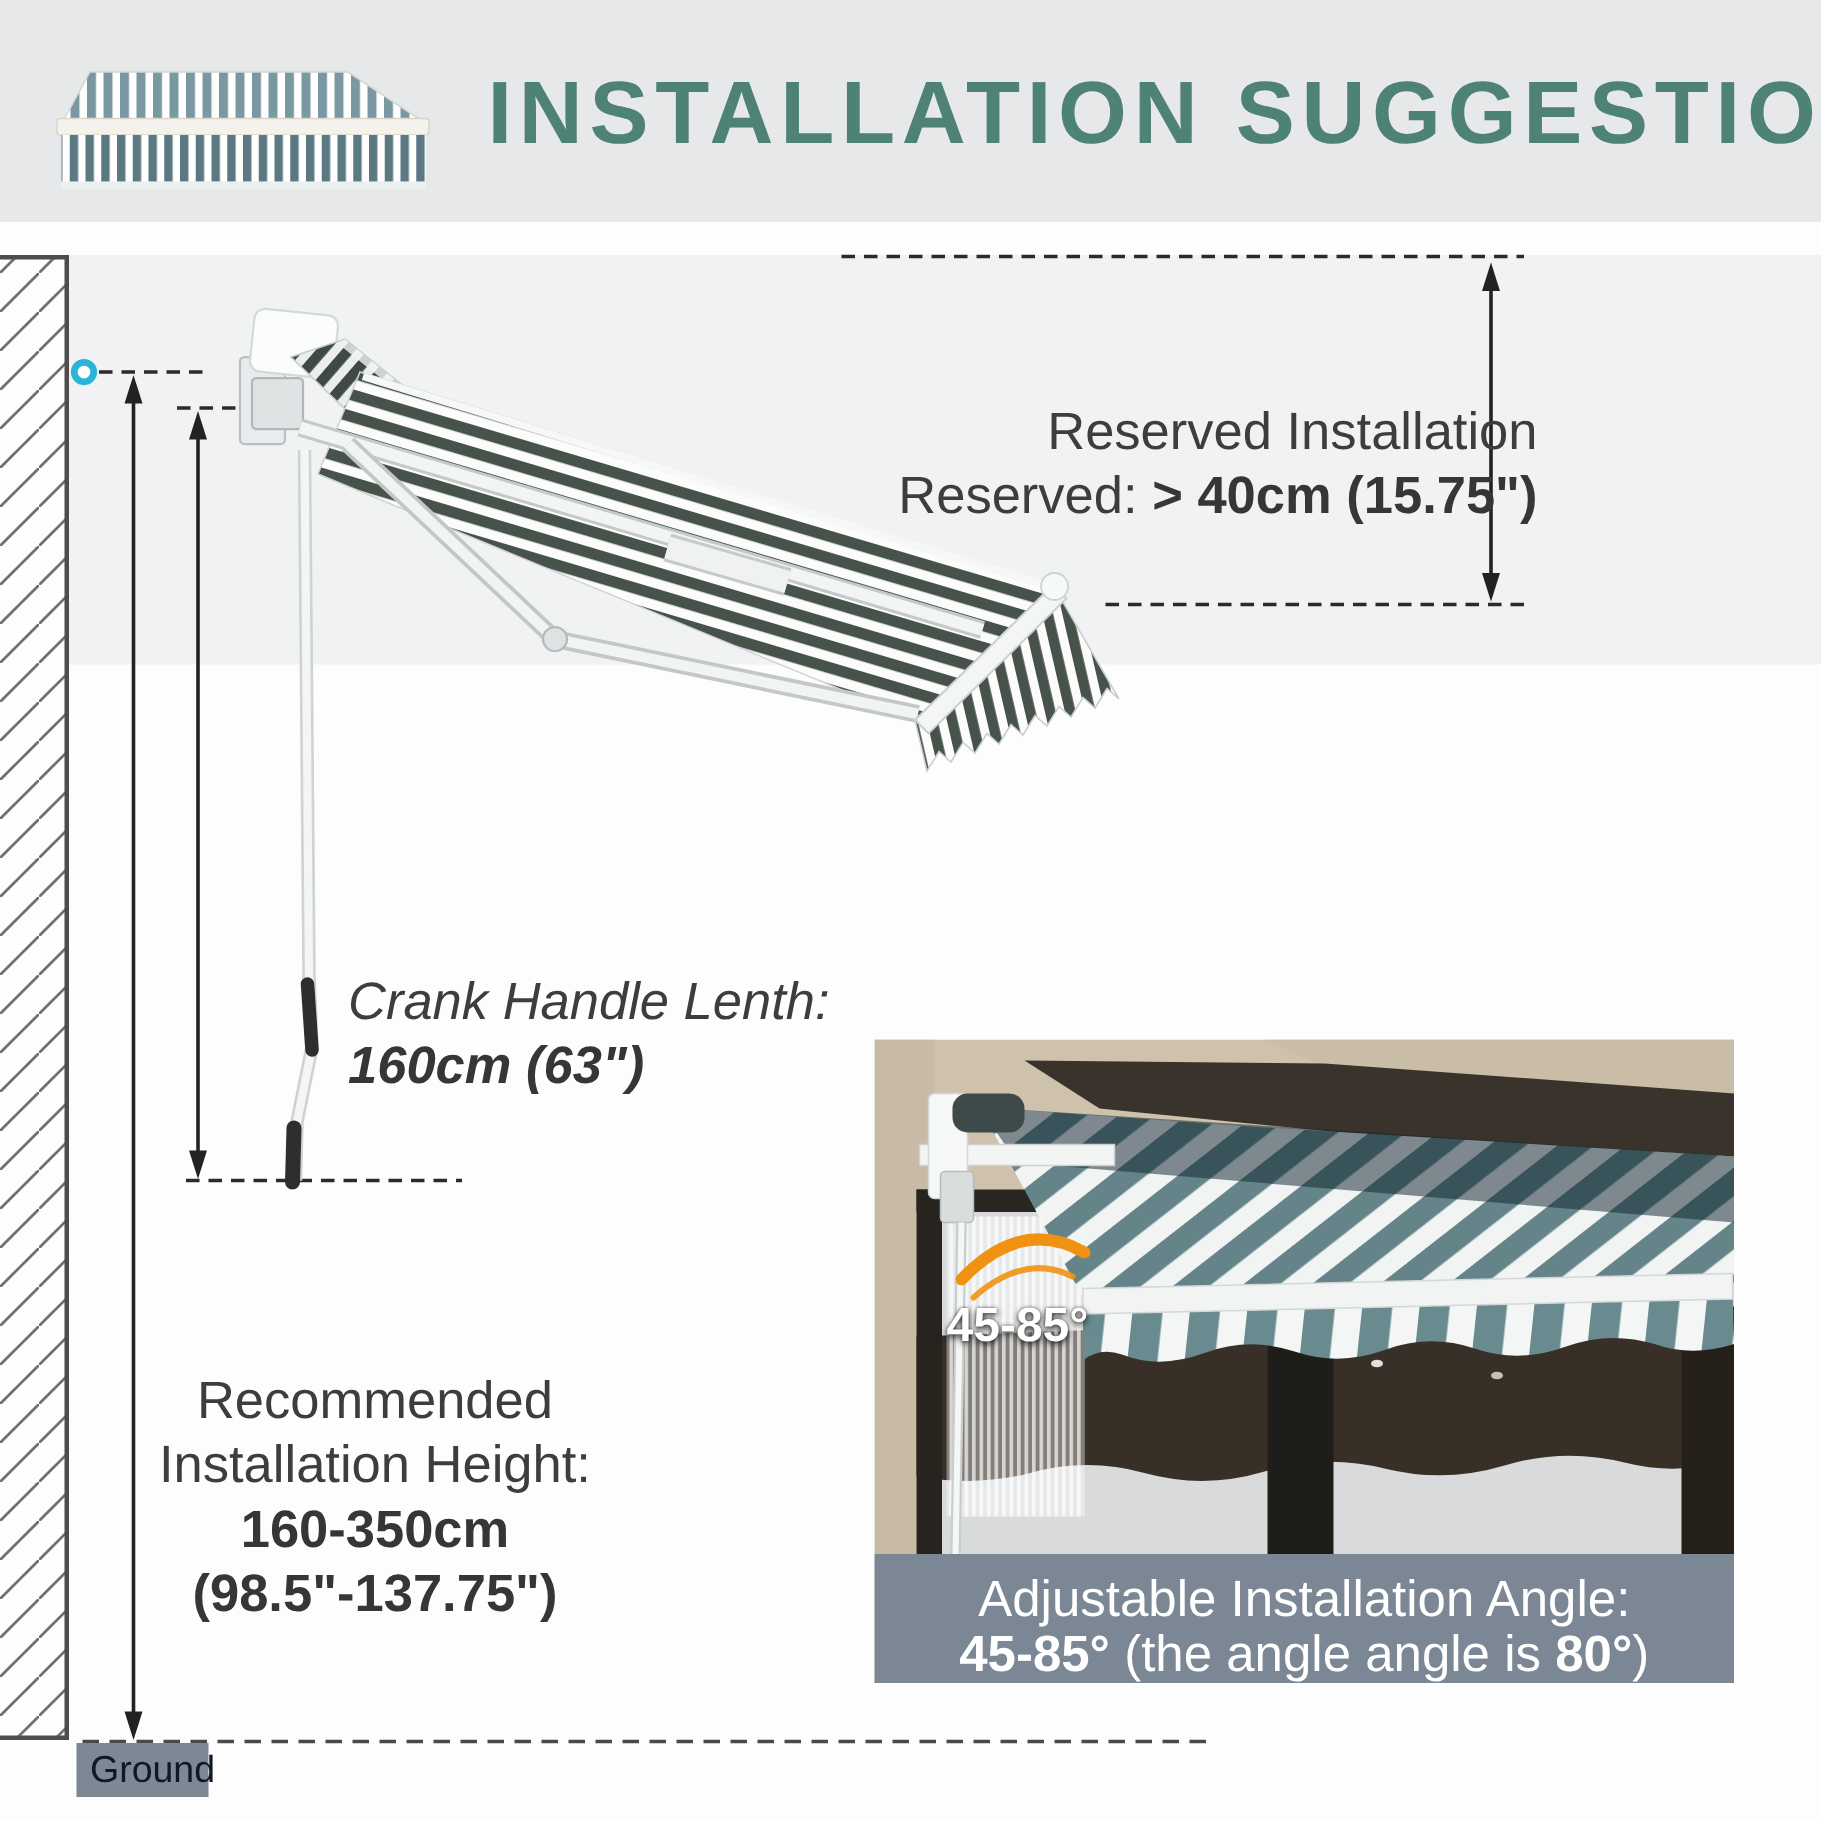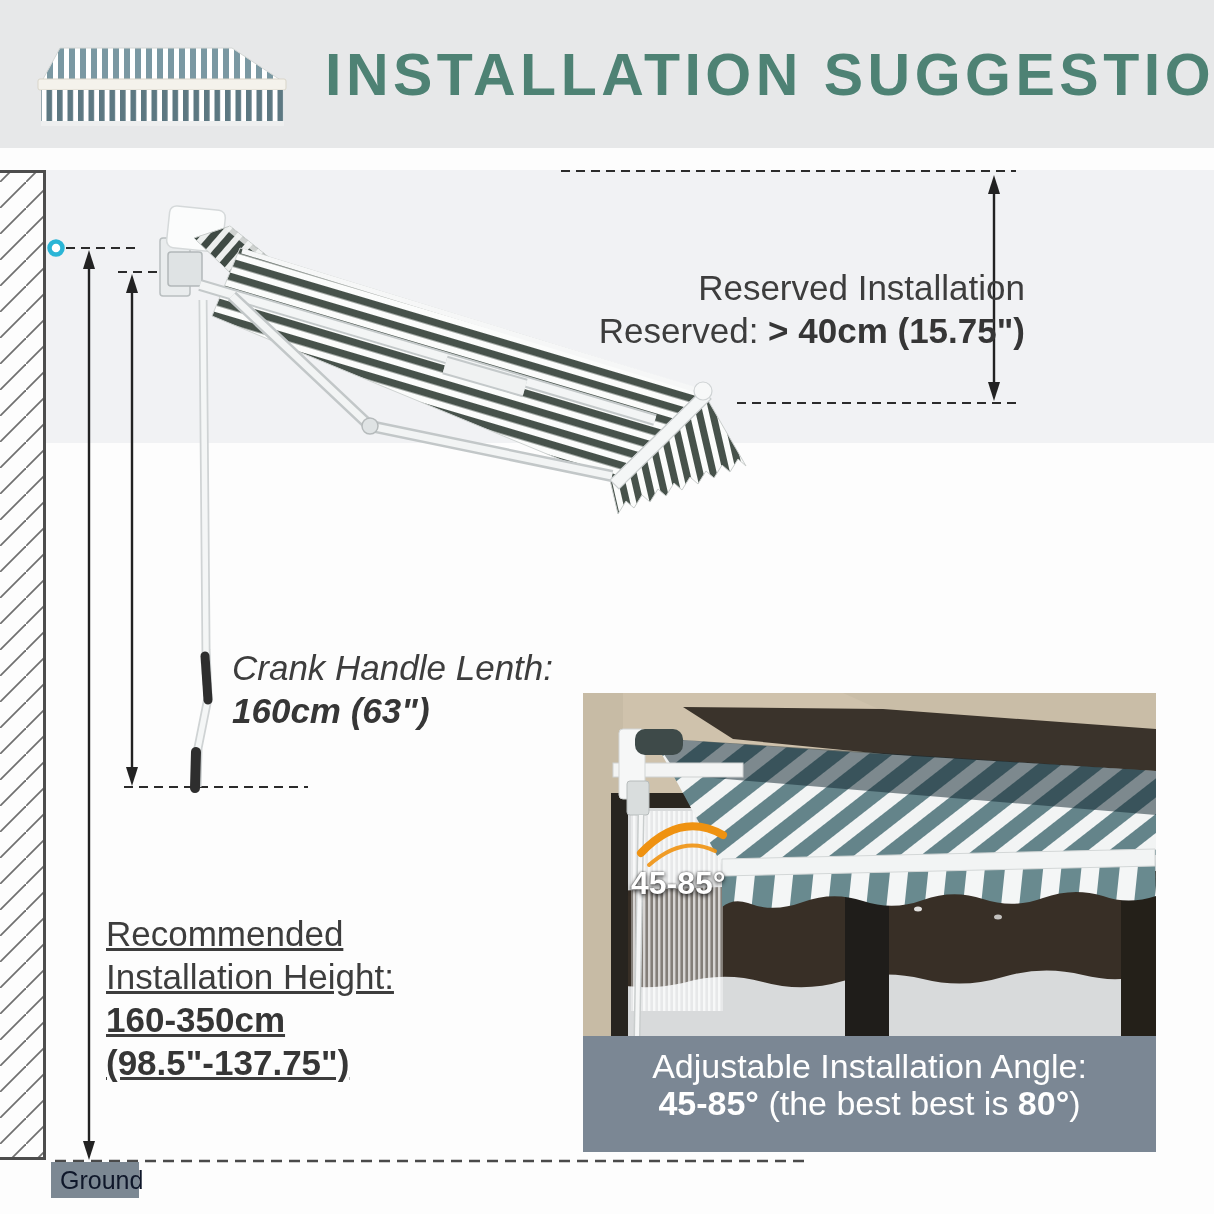--- a/index.html
+++ b/index.html
@@ -7,28 +7,28 @@
           font-family:"Liberation Sans","DejaVu Sans",sans-serif;background:#fdfdfd;}
   .header-band{position:absolute;left:0;top:0;width:1214px;height:148px;background:#e7e8e9;}
   .upper-band{position:absolute;left:0;top:170px;width:1214px;height:273px;background:#f1f2f4;}
   .title{position:absolute;left:325px;top:41px;width:880px;font-size:59px;font-weight:700;
          letter-spacing:4.5px;color:#4e8274;white-space:nowrap;}
   svg.layer{position:absolute;left:0;top:0;}
   .txt{position:absolute;color:#3d3d3d;font-size:35px;line-height:43px;}
   .txt .val{font-weight:700;color:#363636;}
   .reserved{left:535px;top:266px;width:490px;text-align:right;}
   .crank{left:232px;top:646px;text-align:left;font-style:italic;}
-  .height-block{left:106px;top:912px;text-align:left;text-decoration:underline;}
+  .height-block{left:106px;top:912px;text-align:center;}
   .ground-label{position:absolute;left:51px;top:1162px;width:88px;height:36px;background:#7c8893;
                 color:#0f172a;font-size:25px;line-height:36px;padding-left:9px;box-sizing:border-box;}
   .inset{position:absolute;left:583px;top:693px;width:573px;height:444px;}
   .inset .photo-svg{position:absolute;left:0;top:0;}
   .angle-label{position:absolute;left:48px;top:172px;color:#ffffff;font-size:32px;font-weight:700;
                text-shadow:0 2px 4px rgba(20,20,20,.85), 0 0 2px rgba(0,0,0,.6);}
-  .caption{position:absolute;left:0;top:343px;width:573px;height:116px;background:#7b8794;
+  .caption{position:absolute;left:0;top:343px;width:573px;height:86px;background:#7b8794;
            color:#ffffff;text-align:center;font-size:34px;line-height:37px;padding-top:12px;
            box-sizing:border-box;}
   .caption b{font-weight:700;}
 </style>
 </head>
 <body>
 
 <div class="canvas">
 
   <div class="header-band"></div>
@@ -213,17 +213,17 @@
         <polyline points="58,122 54,343" fill="none" stroke="#c9cdcd" stroke-width="7"></polyline>
         <polyline points="58,122 54,343" fill="none" stroke="#f5f6f6" stroke-width="4"></polyline>
 
         <path d="M58,160 Q98,118 140,142" fill="none" stroke="#ef9211" stroke-width="8" stroke-linecap="round"></path>
         <path d="M66,172 Q100,142 132,158" fill="none" stroke="#ef9211" stroke-width="4" stroke-linecap="round" opacity="0.9"></path>
       </g>
     </svg>
     <div class="angle-label">45-85°</div>
     <div class="caption">
       <div>Adjustable Installation Angle:</div>
-      <div><b>45-85°</b><span> (the best best is </span><b>80°</b><span>)</span></div>
+      <div><b>45-85°</b><span> (the angle angle is </span><b>80°</b><span>)</span></div>
     </div>
   </div>
 
 </div>
 
 </body></html>

